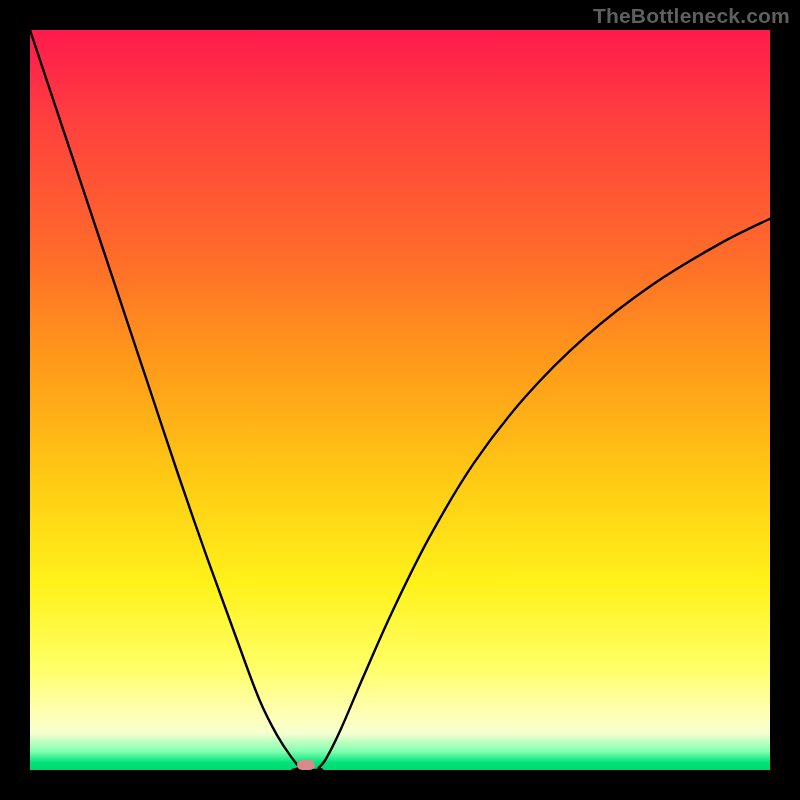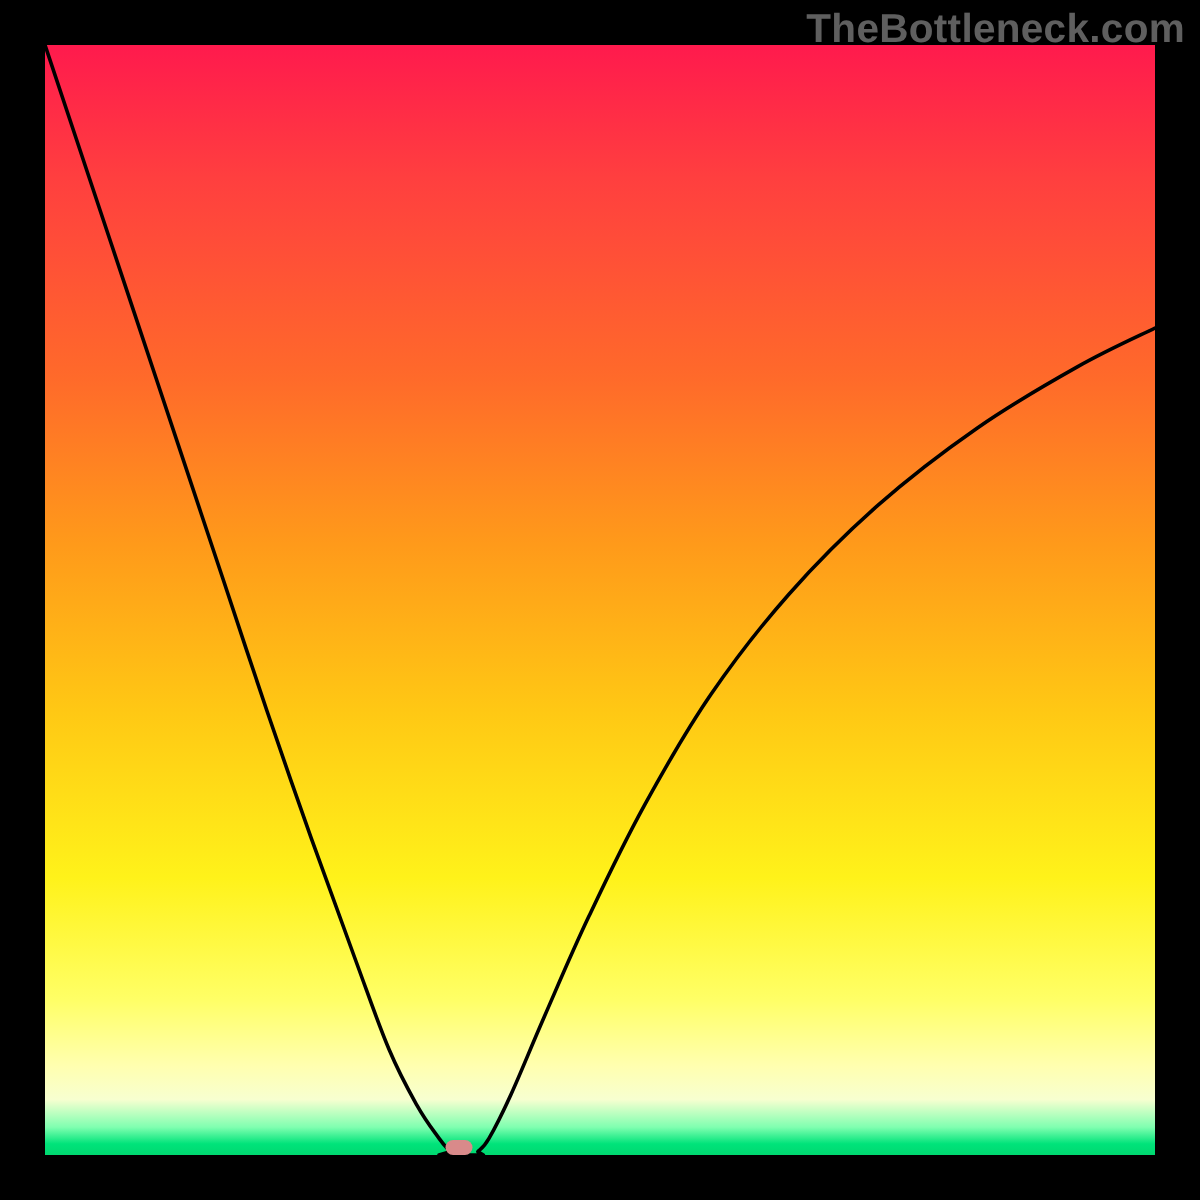--- a/index.html
+++ b/index.html
@@ -54,21 +54,21 @@
     height: 10px;
     border-radius: 5px;
     background: #d98a8a;
     transform: translate(-50%, -50%);
   }
   .watermark {
     position: absolute;
     top: 4px;
     right: 10px;
     font-family: Arial, Helvetica, sans-serif;
-    font-size: 27px;
+    font-size: 21px;
     font-weight: 600;
     color: #5f5f5f;
     letter-spacing: 0.2px;
   }
 </style>
 </head>
 <body>
 
 <div class="frame">
 

